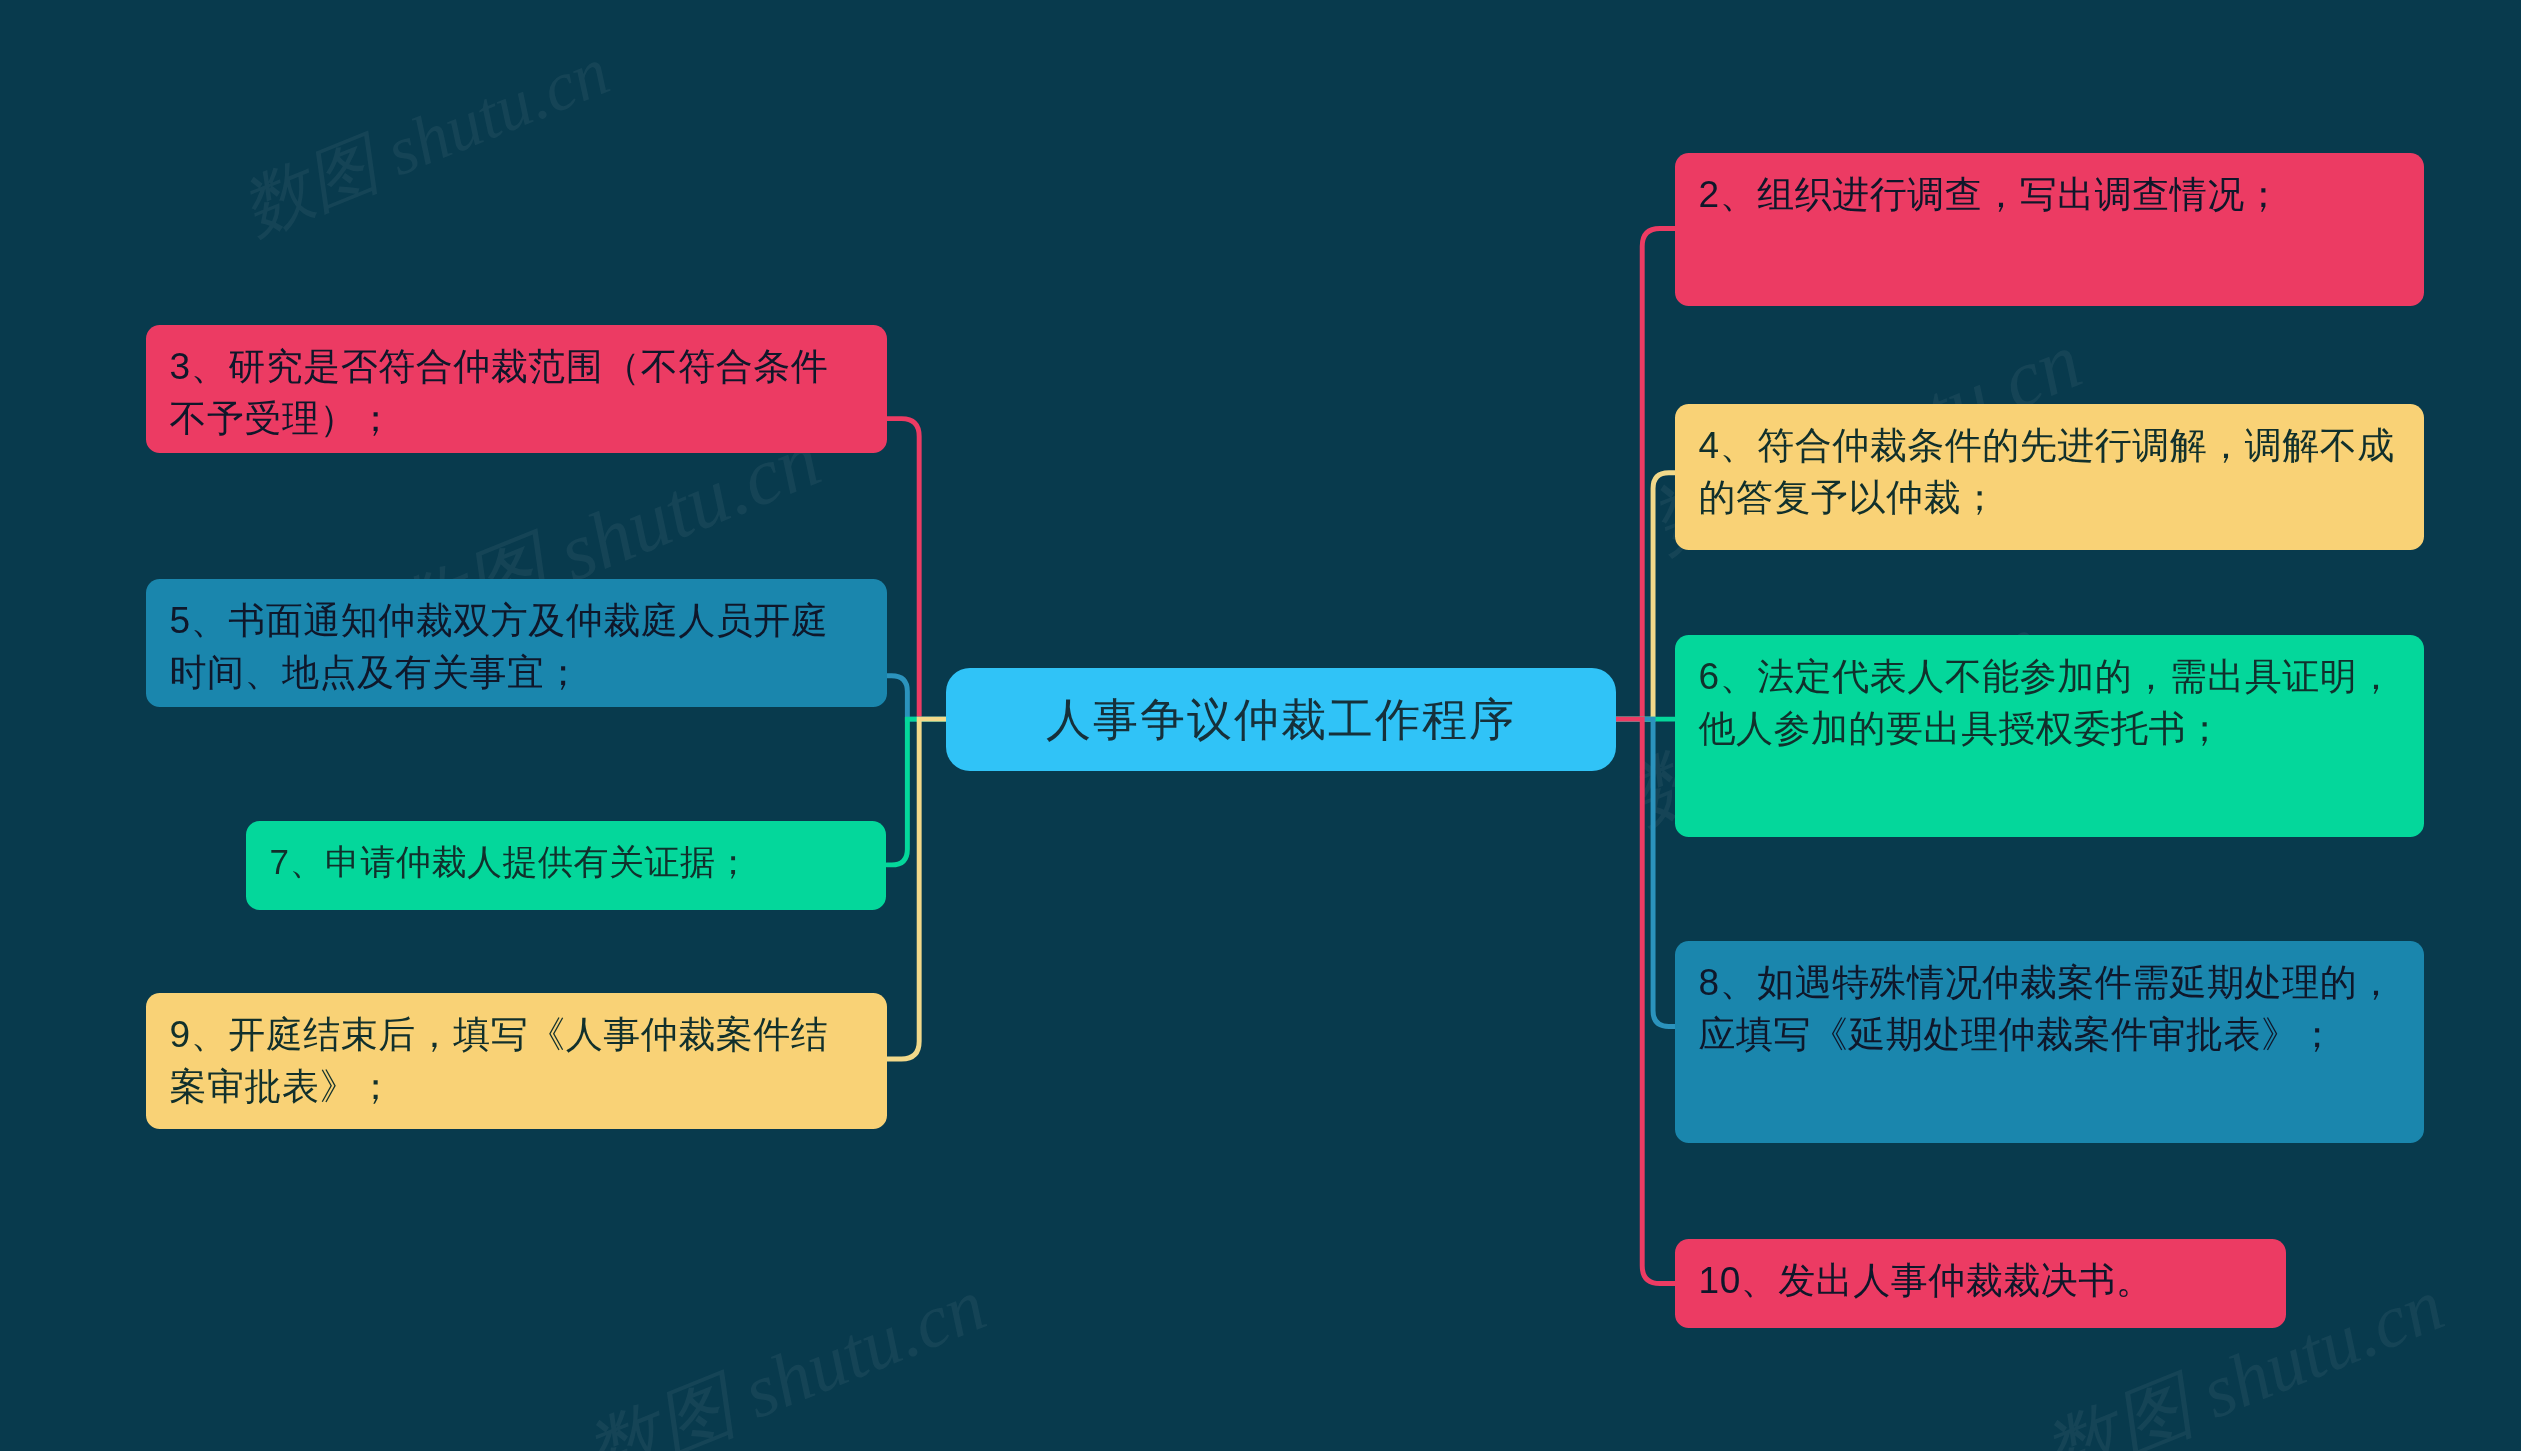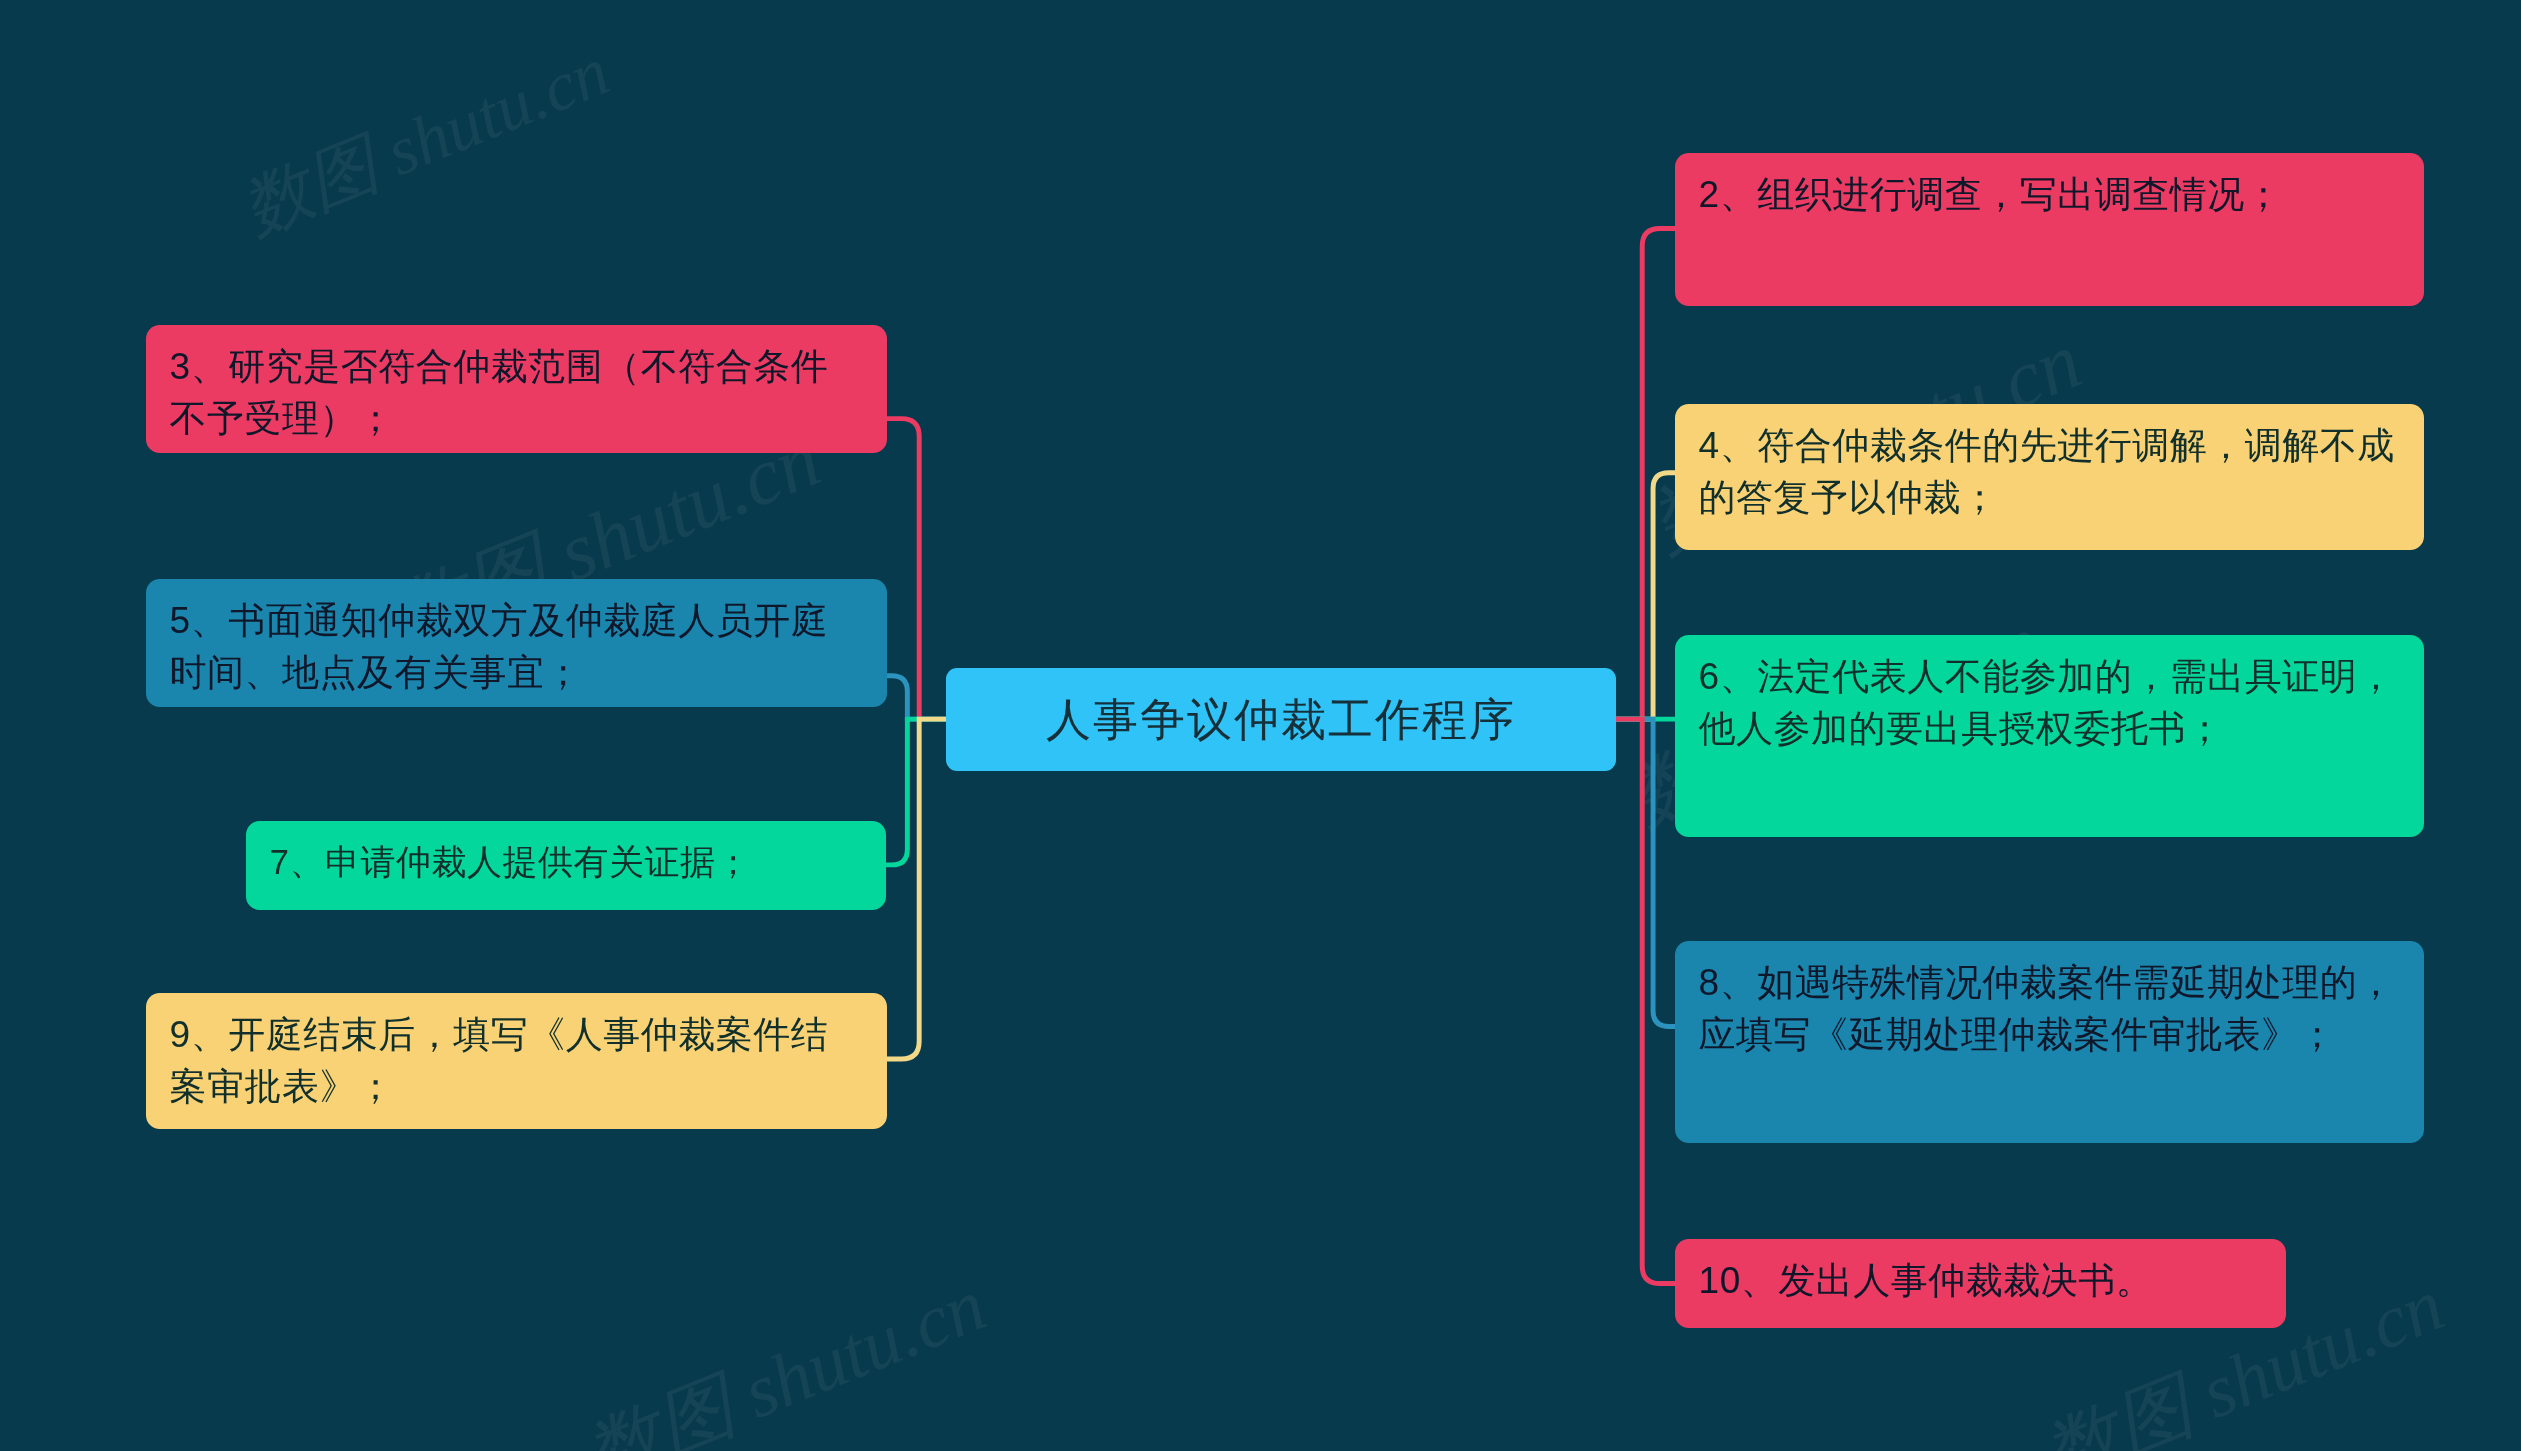--- a/index.html
+++ b/index.html
@@ -68,21 +68,21 @@
     display: block;
     width: 100%;
   }
 
   .node.light-text .txt { color: #0f172a; }
   .node.dark-text  .txt { color: #11302c; }
 
   .central {
     position: absolute;
     z-index: 4;
-    border-radius: 11px;
+    border-radius: 24px;
     display: flex;
     align-items: center;
     justify-content: center;
     background: #30c3f7;
   }
   .central .txt {
     color: #16303a;
     font-size: 45px;
     letter-spacing: 2px;
     white-space: nowrap;

